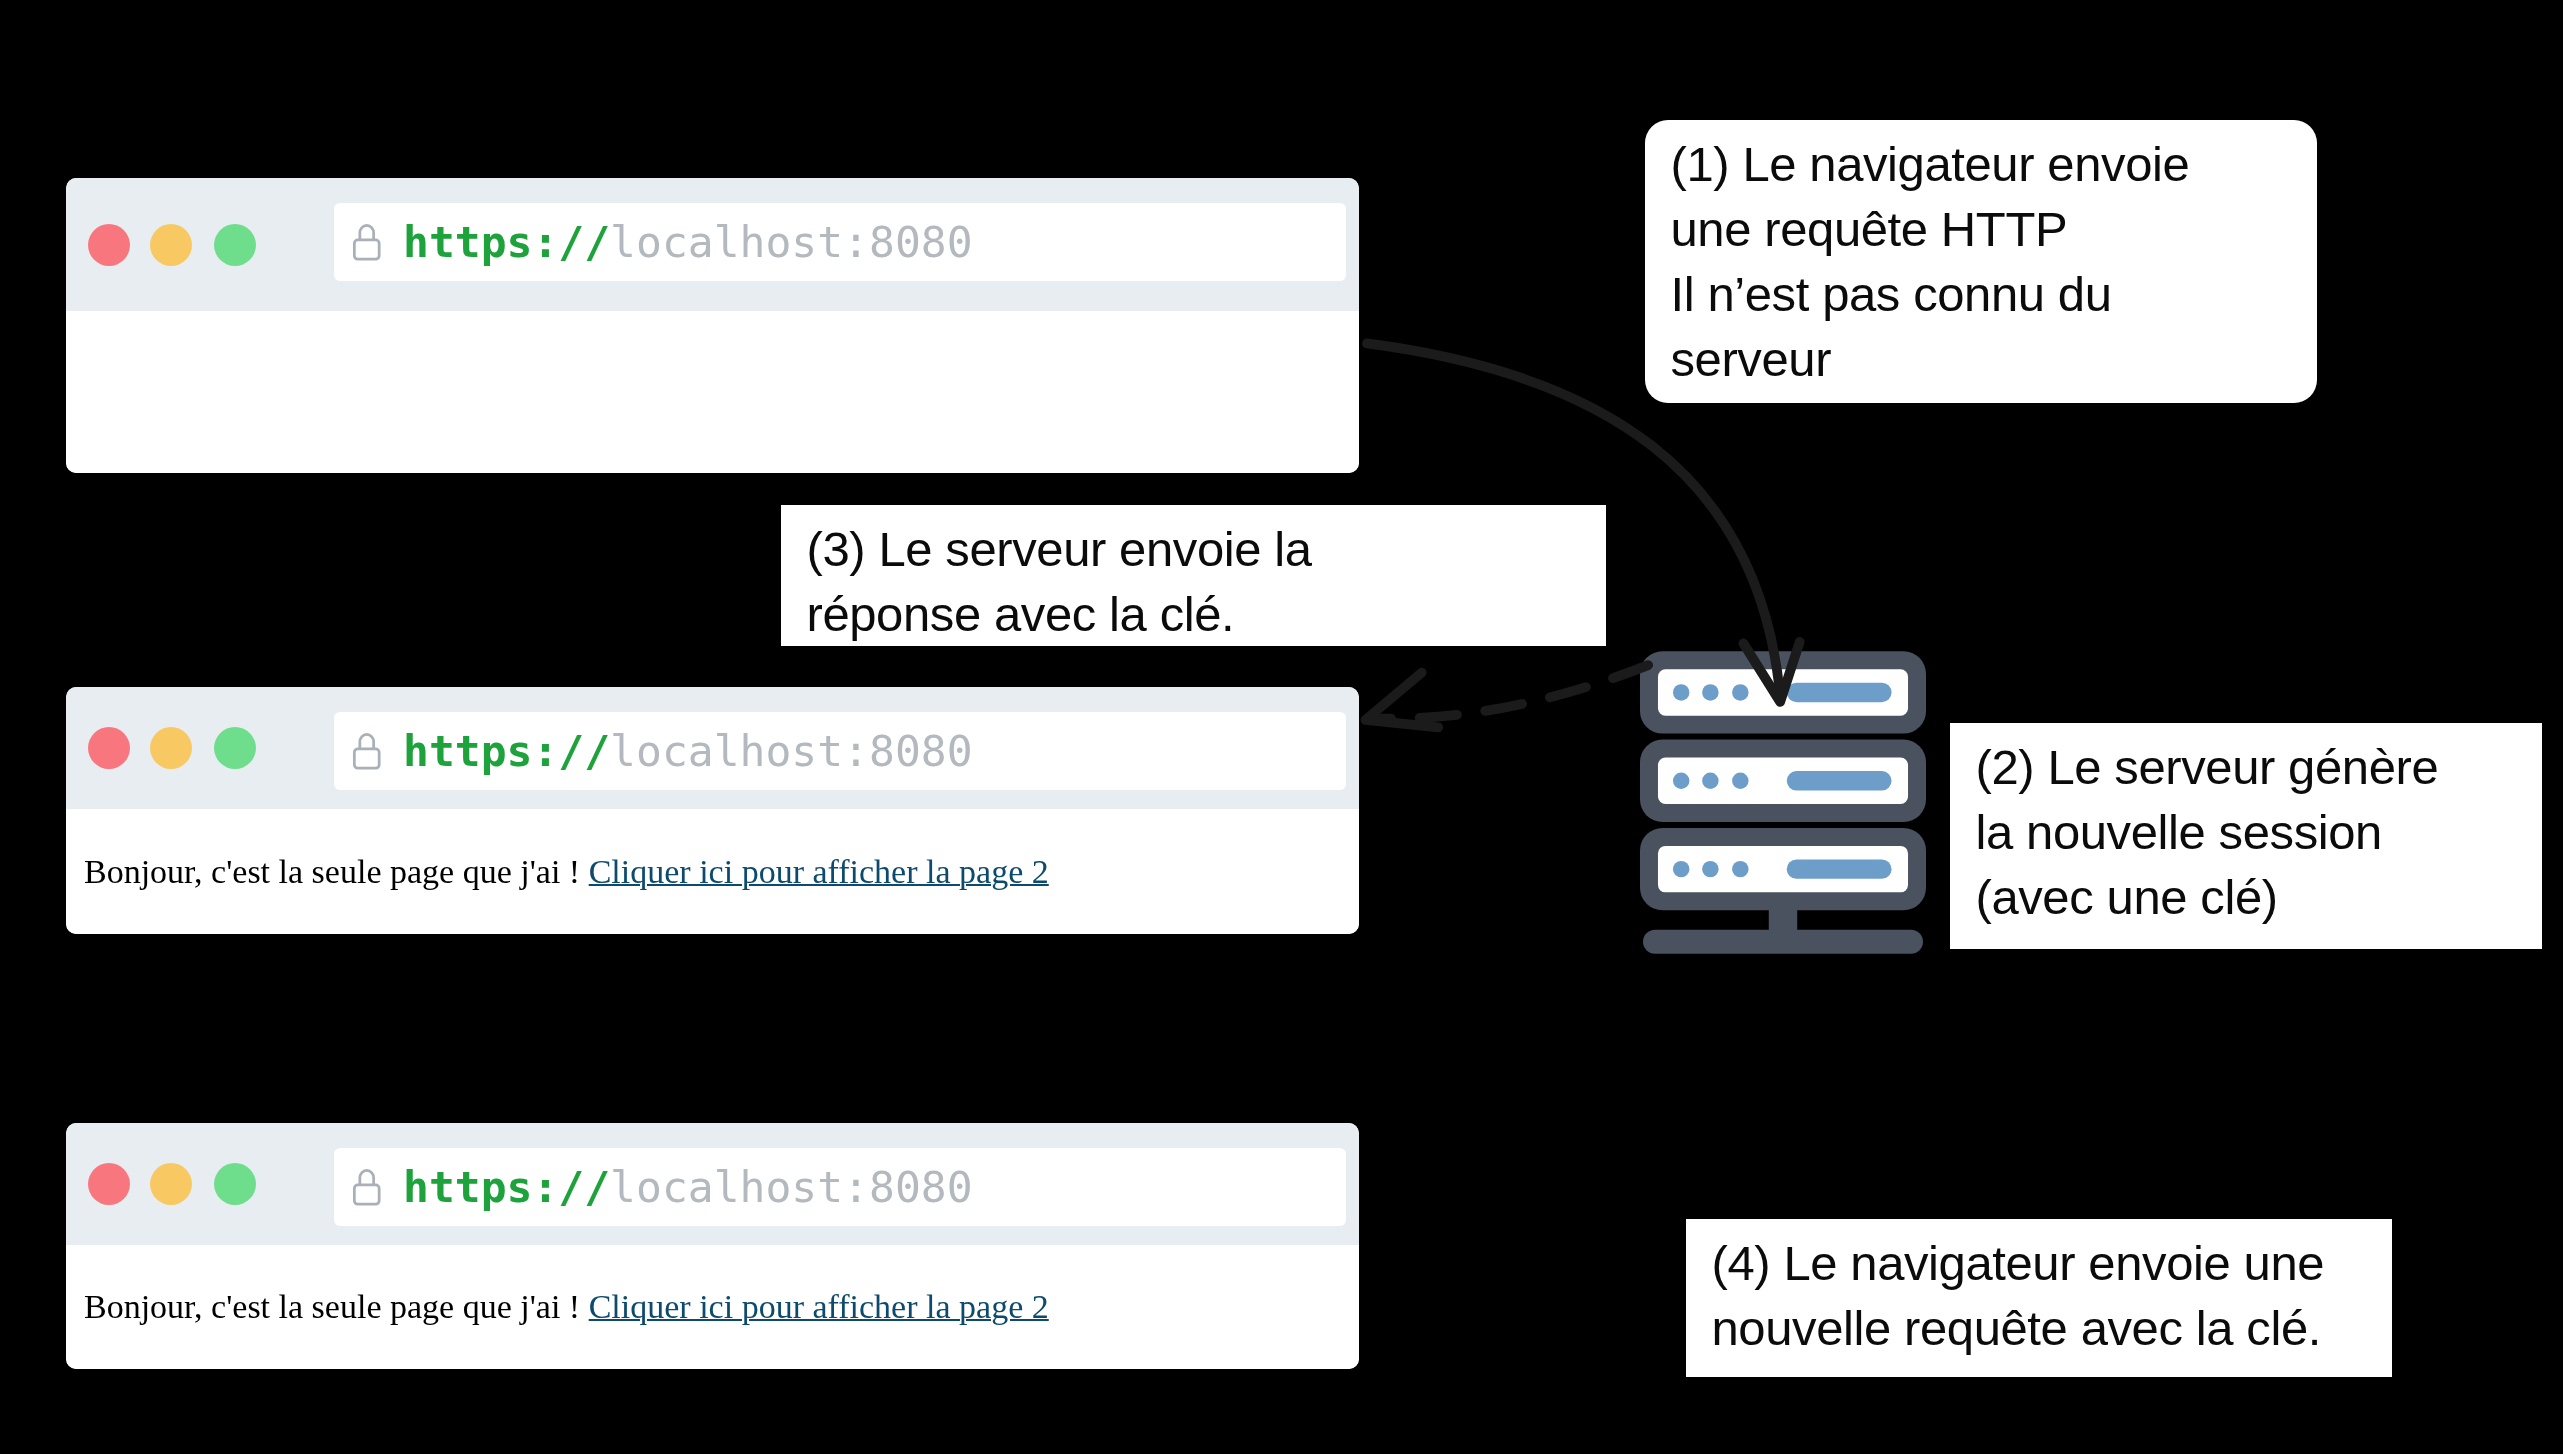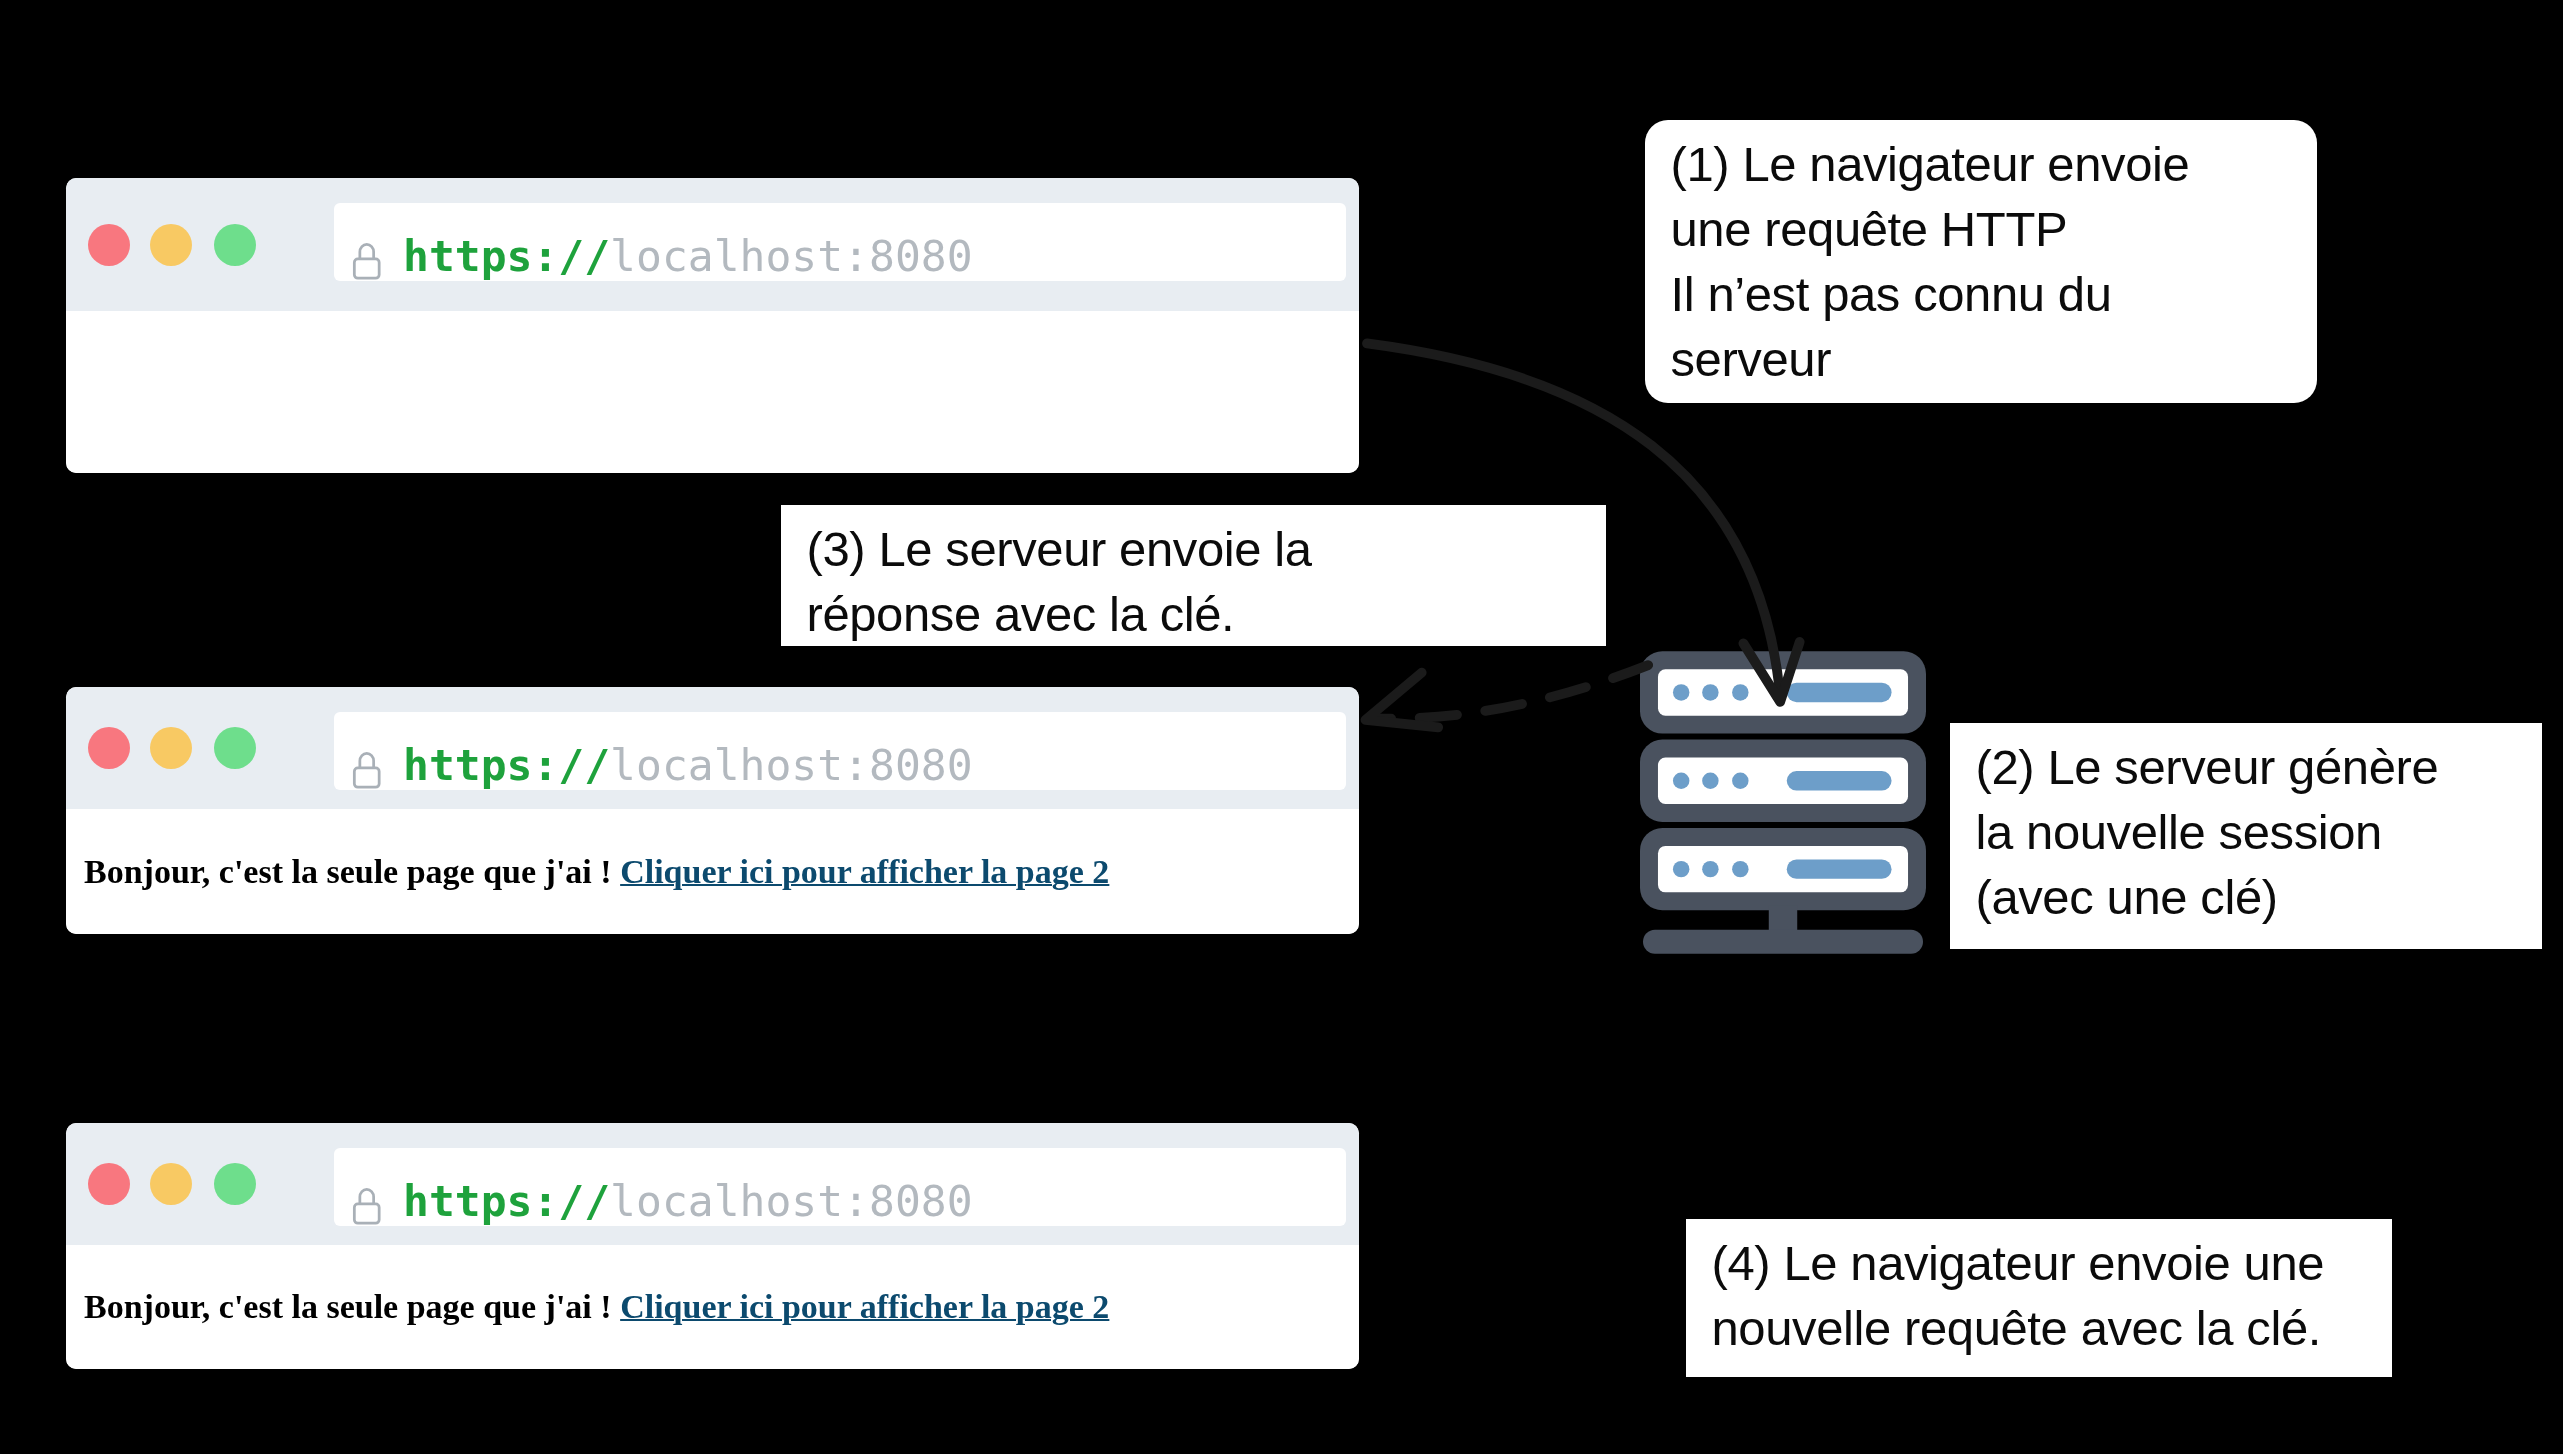--- a/index.html
+++ b/index.html
@@ -11,29 +11,29 @@
   #win1{top:178px;height:295px;}
   #win2{top:687px;height:247px;}
   #win3{top:1123px;height:246px;}
   .titlebar{position:relative;background:#e8edf2;height:133px;}
   .short .titlebar{height:122px;}
   .dot{position:absolute;width:42px;height:42px;border-radius:50%;top:50%;transform:translateY(-50%);}
   .dot.red{left:22px;background:#f8777f;}
   .dot.yellow{left:84px;background:#f8c963;}
   .dot.green{left:148px;background:#6ede8c;}
   .urlbar{position:absolute;left:268px;top:25px;width:1012px;height:78px;background:#fff;
-          border-radius:6px;display:flex;align-items:flex-end;padding-left:16.5px;box-sizing:border-box;}
+          border-radius:6px;display:flex;align-items:center;padding-left:16.5px;box-sizing:border-box;}
   .lock{display:inline-flex;margin-right:21px;}
   .url-text{font-family:"DejaVu Sans Mono",monospace;font-size:43px;white-space:nowrap;}
   .scheme{color:#1ea23c;font-weight:bold;}
   .host{color:#b3b9bf;}
   .pagebody{position:absolute;left:0;right:0;bottom:0;display:flex;align-items:center;
             padding-left:18px;background:#fff;}
   #win1 .pagebody{top:133px;}
-  .short .pagebody{top:122px;font-weight:bold;}
+  .short .pagebody{top:122px;}
   .page-text{font-family:"Liberation Serif",serif;font-size:34px;color:#000;white-space:pre-wrap;}
   .page-link{font-family:"Liberation Serif",serif;font-size:34px;color:#0c4a6e;
              text-decoration:underline;text-decoration-thickness:2.2px;cursor:pointer;white-space:pre-wrap;}
 
   
   .note{position:absolute;background:#ffffff;color:#0b0b0b;font-size:49px;line-height:65px;
         letter-spacing:-0.4px;white-space:pre-line;padding:12px 25.5px;box-sizing:border-box;}
   #note1{left:1645px;top:120px;width:672px;height:283px;border-radius:23px;}
   #note2{left:1950px;top:723px;width:592px;height:226px;}
   #note3{left:781px;top:505px;width:825px;height:141px;}

